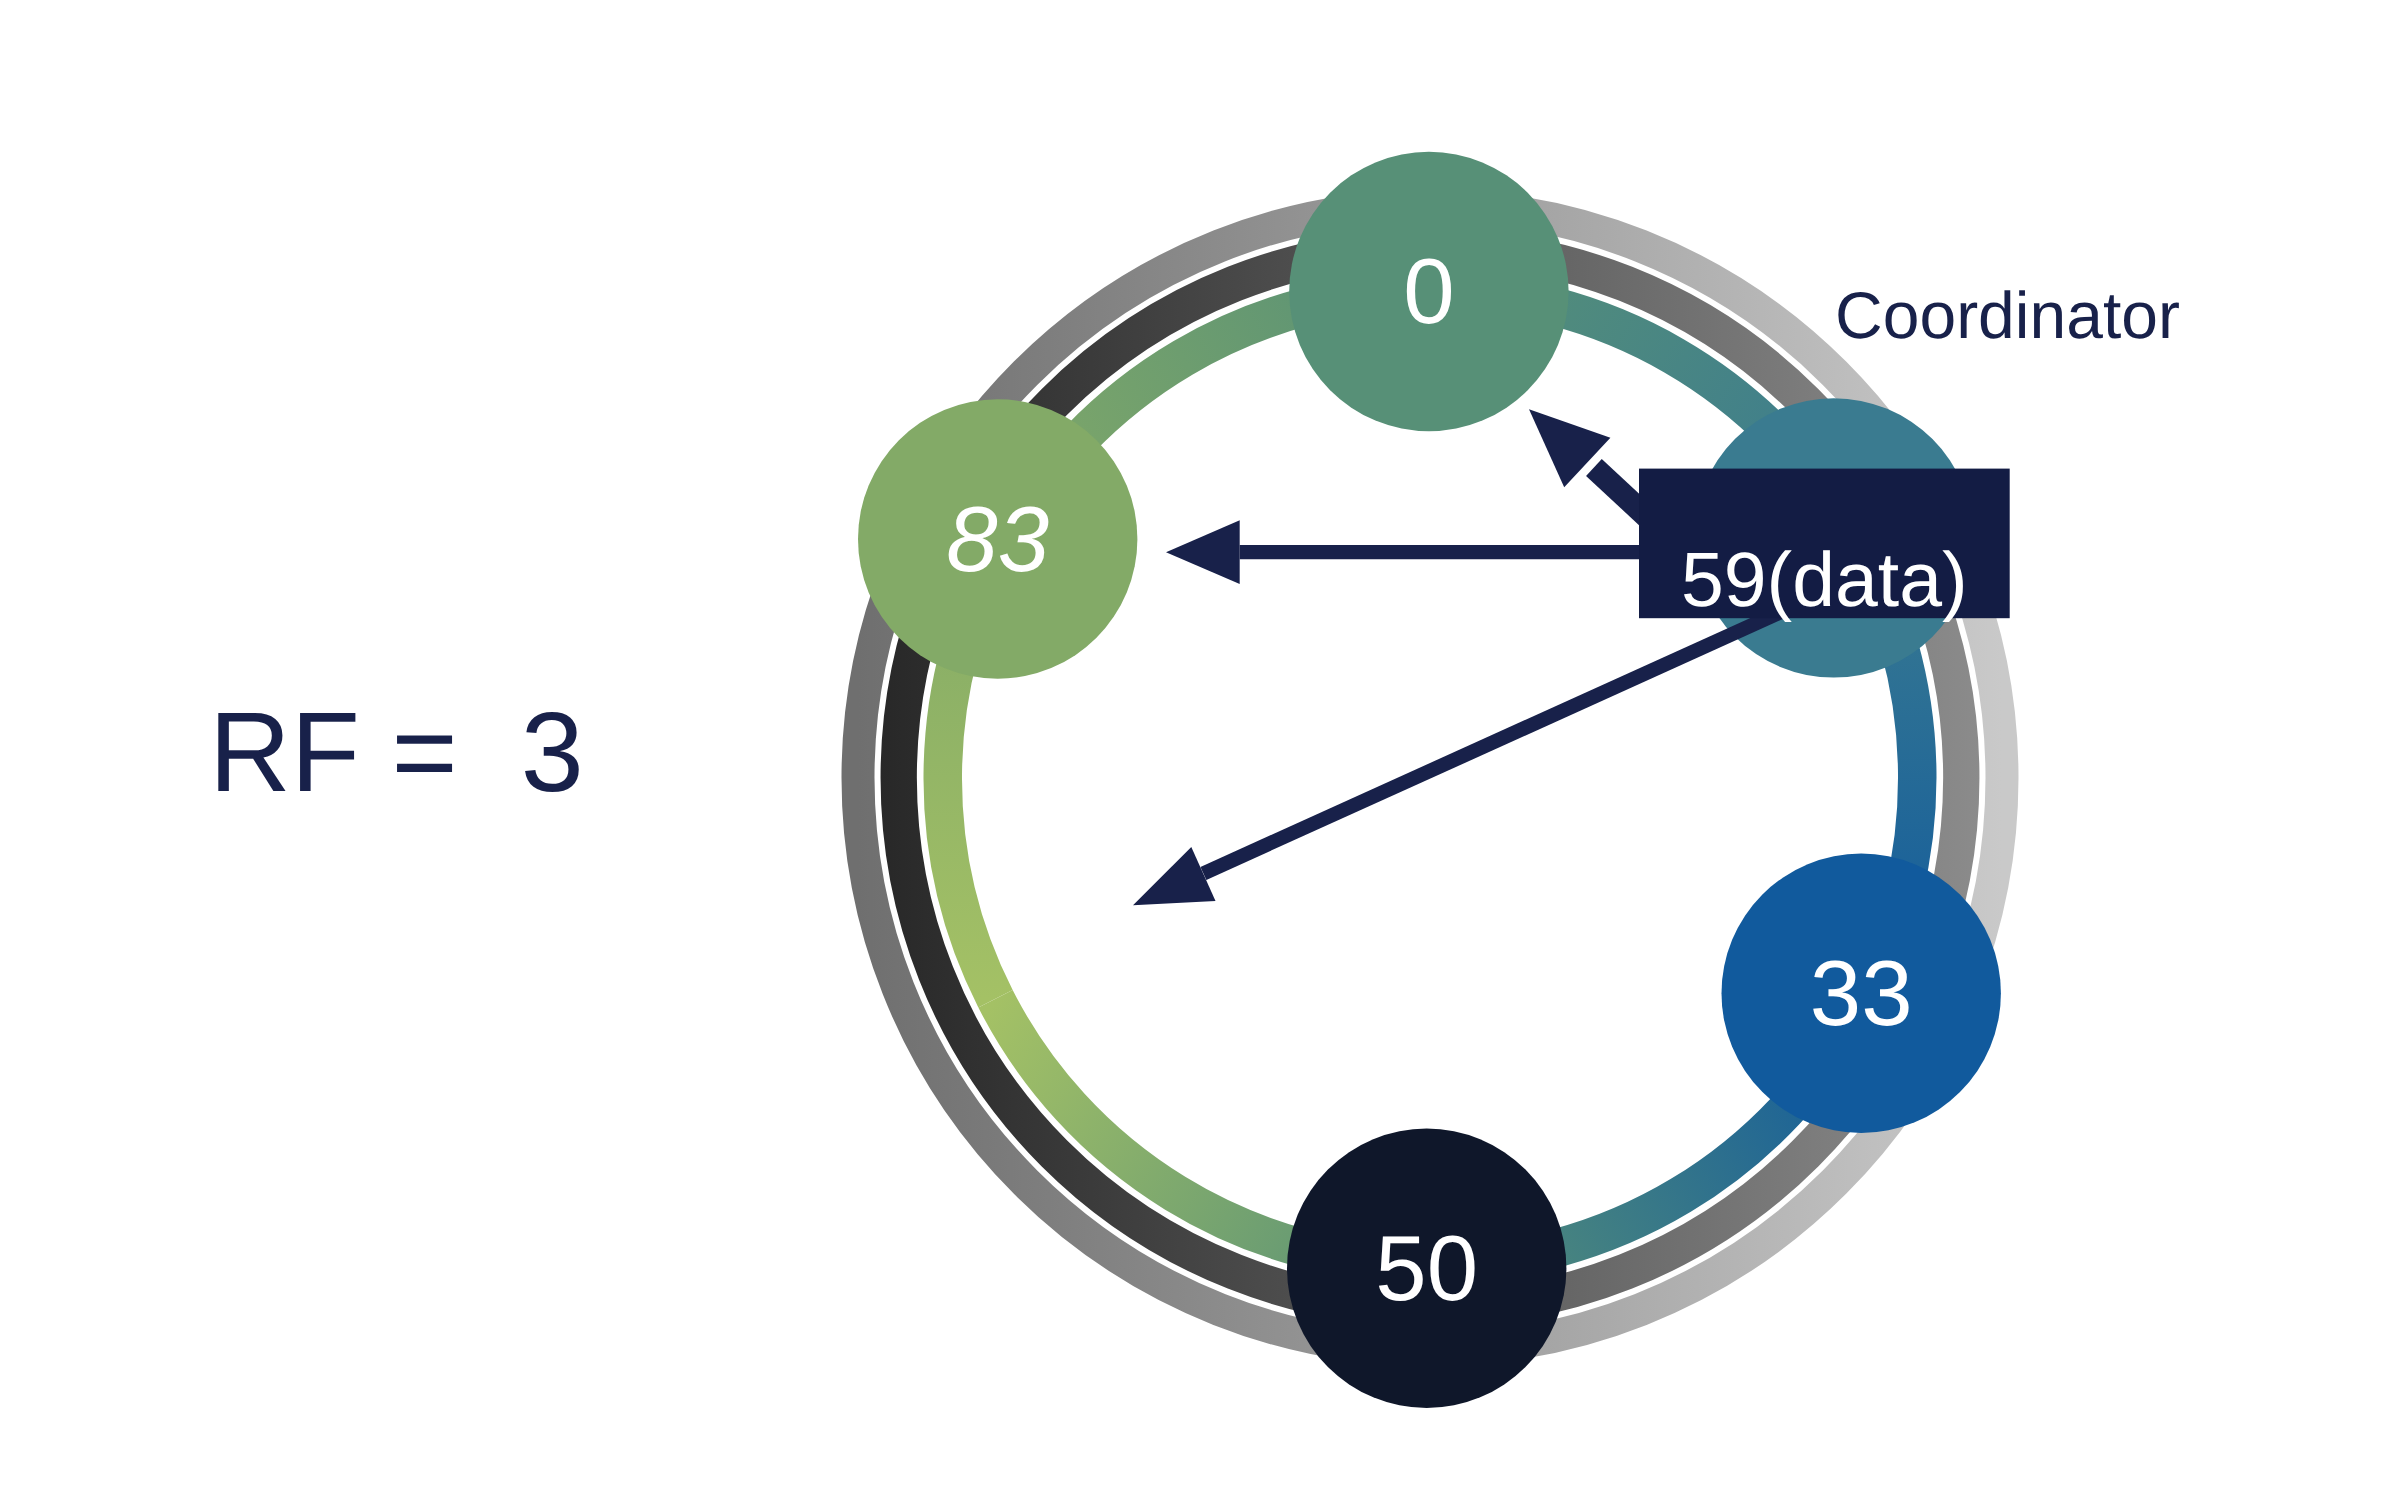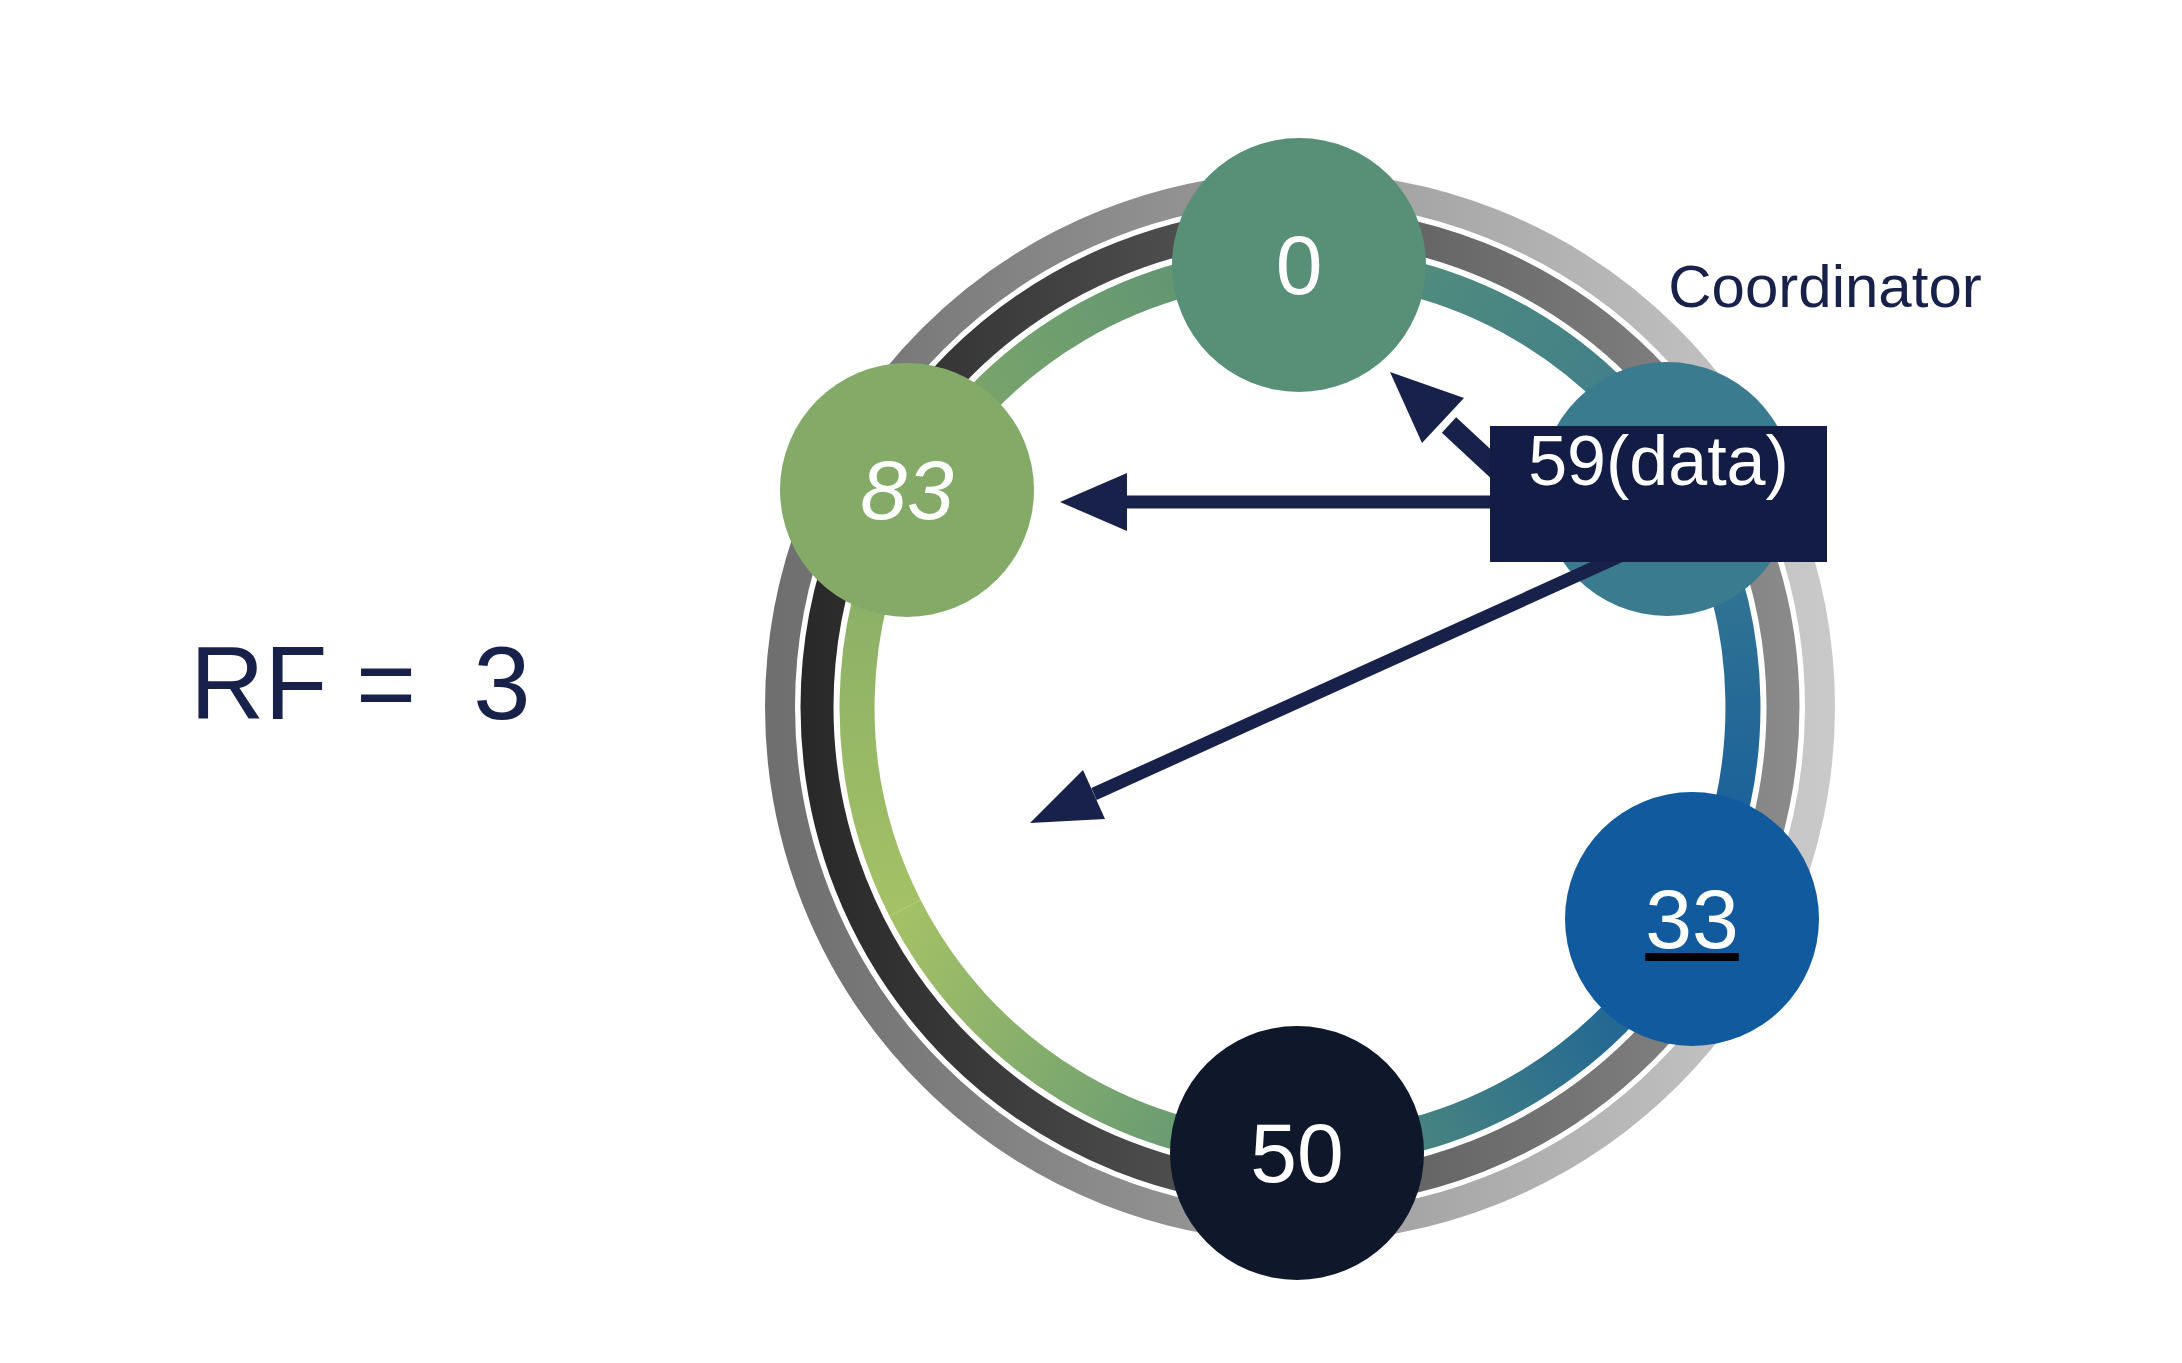--- a/index.html
+++ b/index.html
@@ -32,31 +32,31 @@
   .node .node-label {
     color: #ffffff;
     font-size: 84px;
     font-weight: 400;
     line-height: 1;
   }
   .node-0        { left: 1172px; top: 138px;  }
   .node-83       { left: 780px;  top: 363px; font-style: italic;  }
   .node-67       { left: 770px;  top: 788px;  }
   .node-50       { left: 1170px; top: 1026px; }
-  .node-33       { left: 1565px; top: 792px; text-decoration: underline;  }
+  .node-33       { left: 1565px; top: 776px;  }
   .node-coord    { left: 1540px; top: 362px;  }
 
   .packet-box {
     position: absolute;
     left: 1490px;
     top: 426px;
     width: 337px;
     height: 136px;
     display: flex;
-    align-items: flex-start;
+    align-items: flex-end;
     justify-content: center;
   }
   .packet-box .packet-label {
     color: #ffffff;
     font-size: 70px;
     font-weight: 400;
     line-height: 1;
   }
   .coordinator-label {
     position: absolute;

